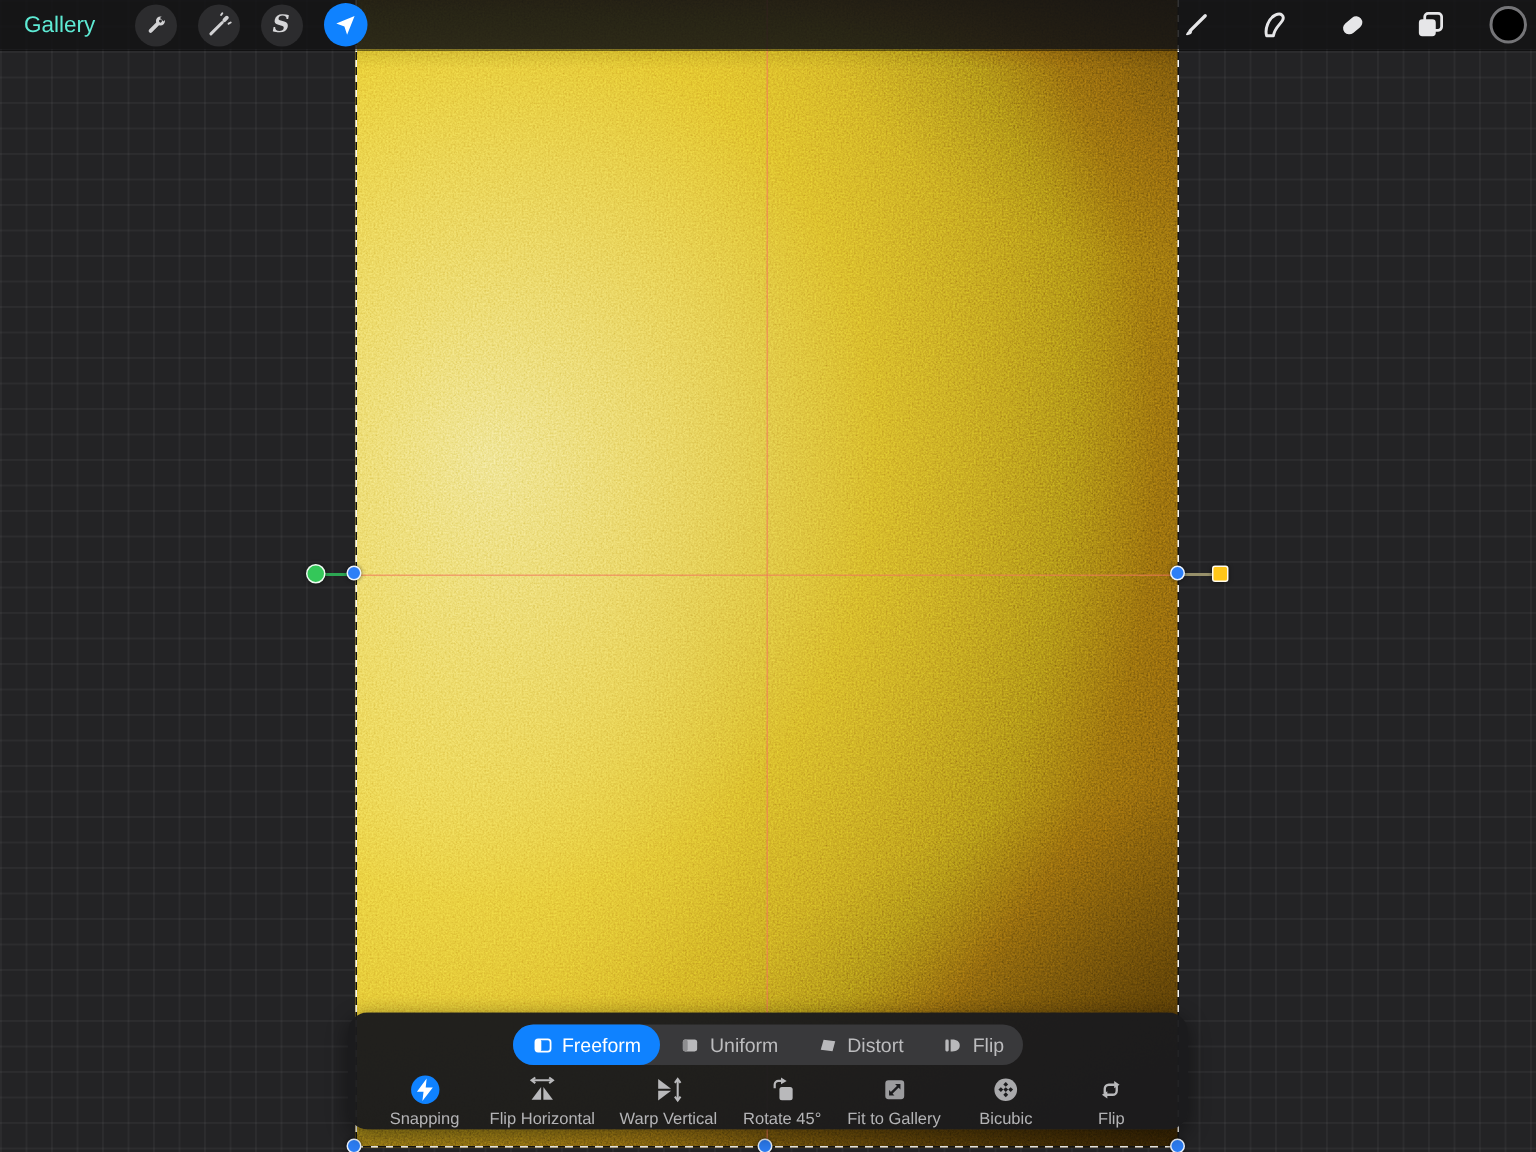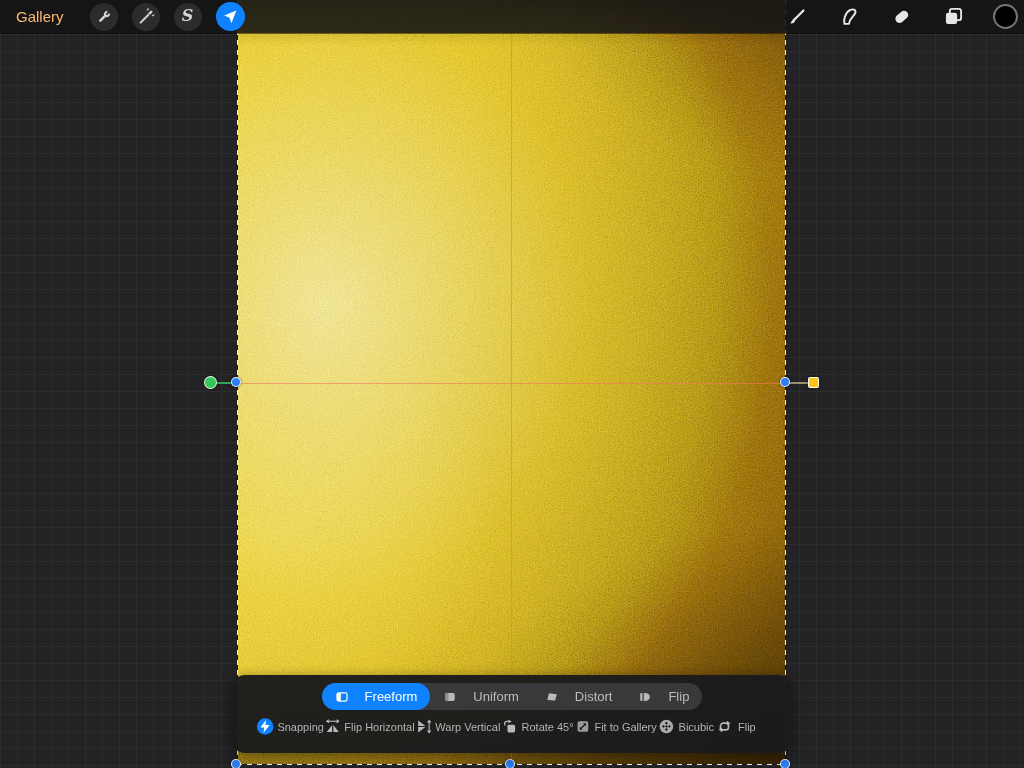--- a/index.html
+++ b/index.html
@@ -63,45 +63,45 @@
     border:1.5px solid rgba(255,255,255,0.92); box-shadow:0 0 3px rgba(0,0,0,0.55); z-index:6; }
   .line-green { position:absolute; left:214px; top:382px; width:23px; height:2px;
     background:#2da653; z-index:5; }
   .line-yellow { position:absolute; left:787px; top:382px; width:22px; height:2px;
     background:#97906a; z-index:5; }
 
   
   .topbar { position:absolute; left:0; top:0; width:1024px; height:33px; z-index:10;
     background:rgba(19,19,21,0.87); box-shadow:0 1px 0 rgba(0,0,0,0.5);
     display:flex; align-items:center; padding:0 6px 0 16px; }
-  .gallery { color:#fdba74; font-size:15px; margin-right:12px; cursor:default;text-align:right; }
+  .gallery { color:#5eead4; font-size:15px; margin-right:12px; cursor:default;text-align:right; }
   .tbtn { width:28px; height:28px; border-radius:50%; background:#2c2c2e;
     display:flex; align-items:center; justify-content:center; margin-left:14px; flex:0 0 auto; }
   .tbtn.active { background:var(--accent,#0f82ff); width:29px; height:29px; }
   .tbtn svg { display:block; }
   .sel-s { font-family:"DejaVu Serif","Liberation Serif",serif; font-style:italic;
     font-weight:700; font-size:16px; color:#d6d6d8; line-height:1; transform:translateY(-1px); }
   .right-tools { margin-left:auto; display:flex; align-items:center; }
   .rbtn { width:24px; height:24px; margin-left:28px; display:flex; align-items:center;
     justify-content:center; }
   .color-swatch { width:25px; height:25px; border-radius:50%; background:#000;
     border:2px solid #757578; margin-left:28px; }
 
   
   .panel { position:absolute; left:232px; top:675px; width:560px; height:78px;
     background:rgba(27,27,29,0.97); border-radius:13px; z-index:8;
     box-shadow:0 4px 14px rgba(0,0,0,0.45); }
   .modes { margin:8px auto 0; width:fit-content; height:27px; background:var(--segment-bg,#39393b);
     border-radius:14px; display:flex; align-items:center; }
-  .mode { height:27px; border-radius:14px; display:flex; align-items:center; gap:16px;
+  .mode { height:27px; border-radius:14px; display:flex; align-items:center; gap:6px;
     padding:0 13px; font-size:13px; color:#bcbcbe; cursor:default; }
   .mode.active { background:var(--accent,#0f82ff); color:#fff; }
   .mode svg { display:block; }
   .actions { display:flex; justify-content:space-between; padding:6px 24px 0; }
-  .action { display:flex; flex-direction:row; align-items:center; gap:3px; min-width:54px; }
+  .action { display:flex; flex-direction:column; align-items:center; gap:3px; min-width:54px; }
   .action .alabel { font-size:11px; color:#b4b4b6; white-space:nowrap; }
   .action svg { display:block; }
 </style>
 </head>
 <body>
 
 <div class="screen">
 
   <svg width="0" height="0" style="position:absolute" aria-hidden="true">
     <defs>

